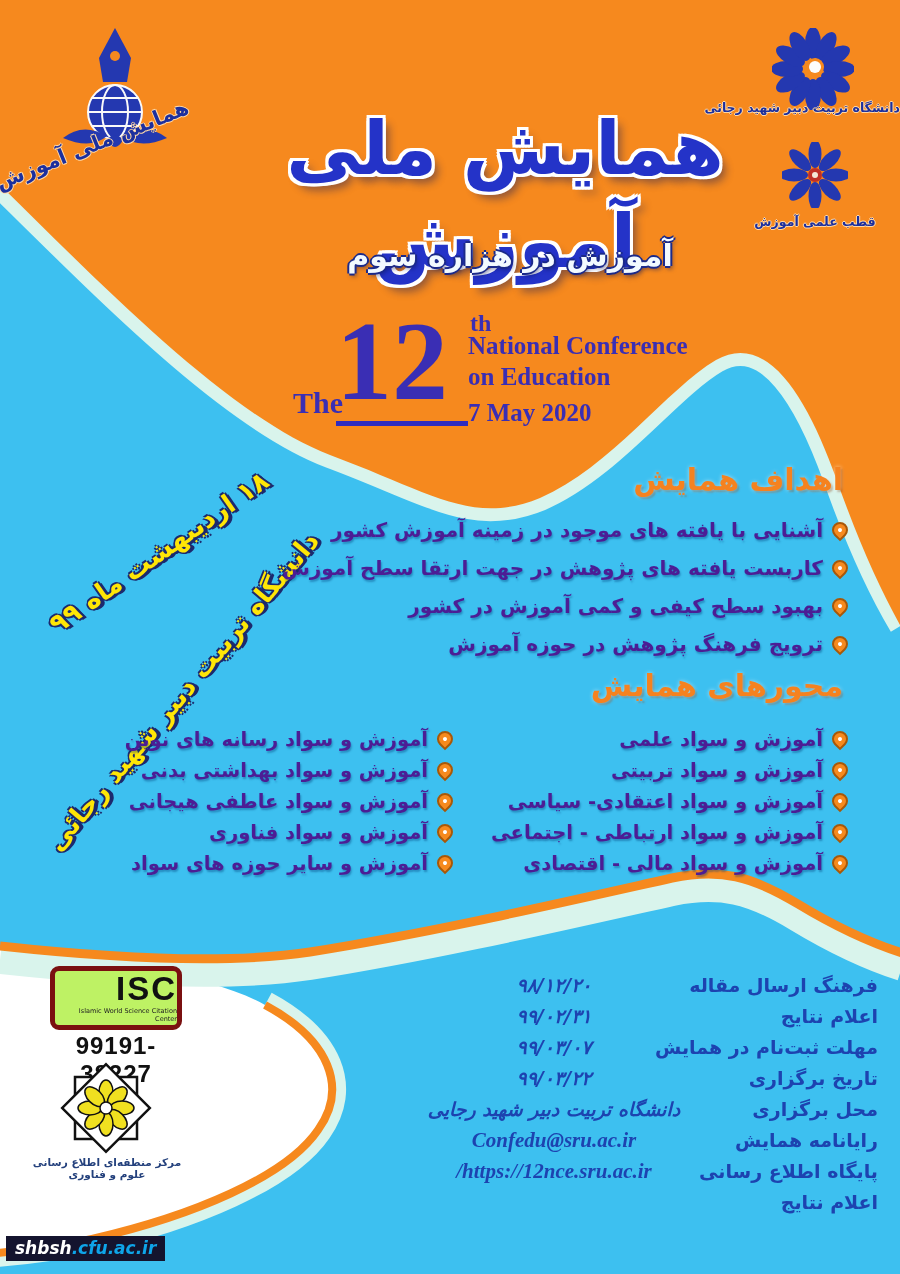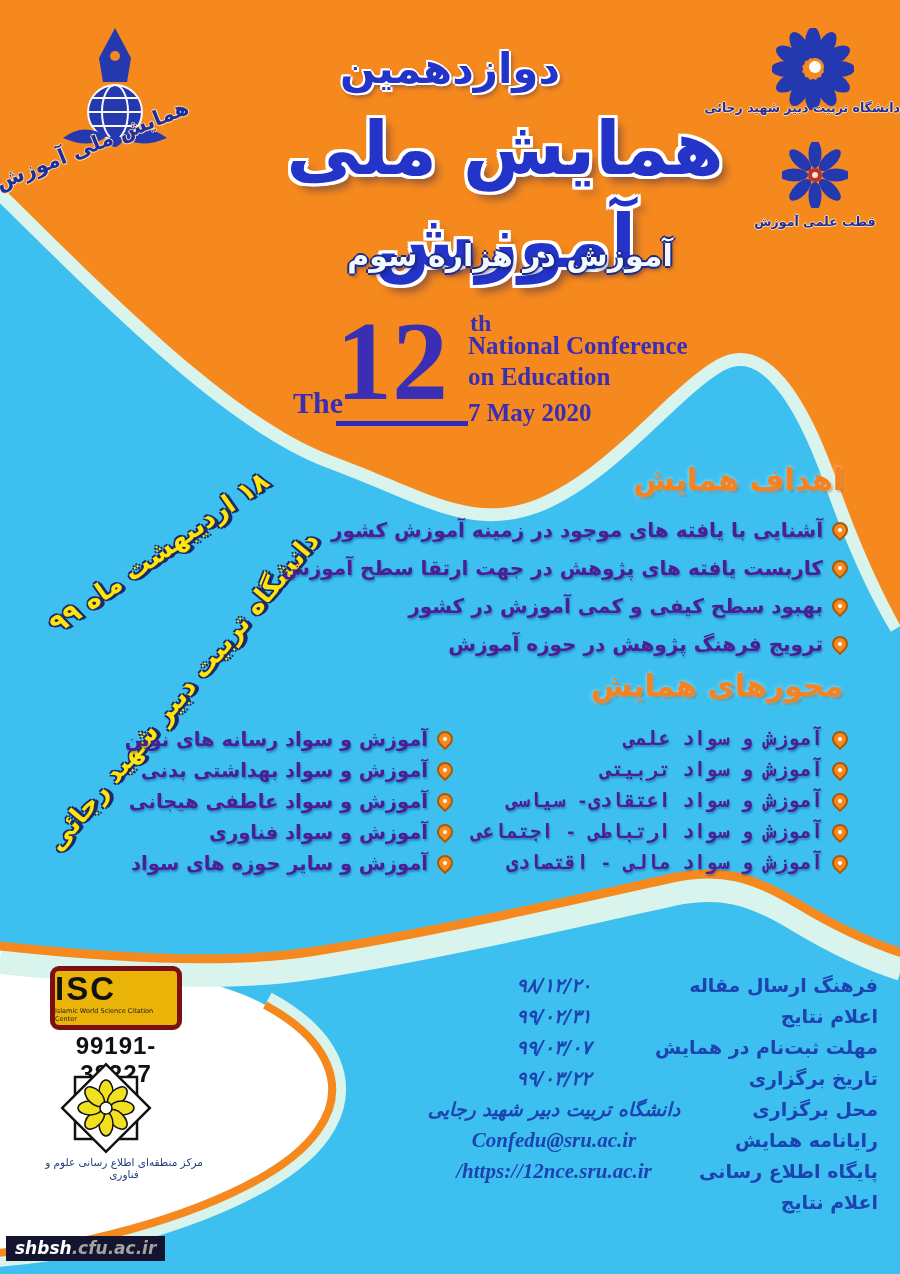--- a/index.html
+++ b/index.html
@@ -50,31 +50,31 @@
   .ival{flex:1;font-size:19px;text-align:center;white-space:nowrap;font-style:italic;}
   .inforow:nth-child(6) .ival,.inforow:nth-child(7) .ival{font-family:"Liberation Serif",serif;font-size:21px;}
 
   
   .logocap{font-weight:bold;color:#1c2f9e;text-align:center;
     text-shadow:-1px 0 #ffd9a8,1px 0 #ffd9a8,0 1px #ffd9a8,0 -1px #ffd9a8;}
   .leftcap{left:30px;top:158px;width:170px;font-size:21px;transform:rotate(-22deg);transform-origin:0 50%;white-space:nowrap;}
   .unicap{left:730px;top:100px;width:170px;font-size:12.5px;white-space:nowrap;}
   .polecap{left:750px;top:214px;width:130px;font-size:12.5px;white-space:nowrap;}
 
-  .iscbox{left:50px;top:966px;width:132px;height:64px;background:#eab308;border:5px solid #7A1010;border-radius:9px;
-    box-sizing:border-box;text-align:left;}
+  .iscbox{left:50px;top:966px;width:132px;height:64px;background:#bef264;border:5px solid #7A1010;border-radius:9px;
+    box-sizing:border-box;text-align:right;}
   .iscword{font-size:33px;font-weight:bold;color:#111;line-height:36px;letter-spacing:2px;font-family:"Liberation Sans",sans-serif;}
   .isccap{font-size:6.5px;color:#222;line-height:8px;}
   .isccode{left:40px;top:1032px;width:152px;text-align:center;font-size:24px;font-weight:bold;color:#111;
     font-family:"Liberation Sans",sans-serif;letter-spacing:1px;}
-  .ricestcap{left:39px;top:1156px;width:170px;text-align:center;font-size:10.5px;font-weight:normal;color:#23407c;}
+  .ricestcap{left:22px;top:1156px;width:170px;text-align:center;font-size:10.5px;font-weight:bold;color:#23407c;}
 
   .watermark{left:6px;top:1236px;background:#14142e;padding:2px 9px 3px 9px;font-style:italic;font-weight:bold;
     font-size:17px;white-space:nowrap;}
-  .wm1{color:#fff;} .wm2{color:#a3a3a3;}
+  .wm1{color:#fff;} .wm2{color:#0ea5e9;}
 </style>
 </head>
 <body>
 
 <div id="poster">
 
   <svg class="bg" width="900" height="1274" viewBox="0 0 900 1274">
     <rect x="0" y="0" width="900" height="1274" fill="#3DC0F0"></rect>
 
     <path d="M265,1005 C330,1040 348,1088 318,1130 C286,1177 192,1216 92,1239 C56,1247 20,1251 -4,1253" fill="none" stroke="#D9F4EC" stroke-width="28"></path>
@@ -176,21 +176,20 @@
         </g>
       <g transform="rotate(315)">
           <ellipse cx="0" cy="-21" rx="6.5" ry="14"></ellipse>
         </g>
     </g>
     <circle cx="0" cy="0" r="7" fill="#C03028"></circle>
     <circle cx="0" cy="0" r="3" fill="#F4E8D8"></circle>
   </svg>
   <div class="abs logocap polecap" dir="rtl">قطب علمی آموزش</div>
 
-  <div class="abs ordinal" dir="rtl">دوازدهمین</div>
   <div class="abs maintitle" dir="rtl">همایش ملی آموزش</div>
   <div class="abs subtitle" dir="rtl">آموزش در هزاره سوم</div>
 
   <div class="abs eng the">The</div>
   <div class="abs eng twelve">12</div>
   <div class="abs eng thsup">th</div>
   <div class="abs engrule"></div>
   <div class="abs eng engline" style="top:333px;">National Conference</div>
   <div class="abs eng engline" style="top:364px;">on Education</div>
   <div class="abs eng engline" style="top:400px;">7 May 2020</div>
@@ -212,21 +211,21 @@
       <span class="pin"></span>
       <span>بهبود سطح کیفی و کمی آموزش در کشور</span>
     </div>
     <div class="item" dir="rtl">
       <span class="pin"></span>
       <span>ترویج فرهنگ پژوهش در حوزه آموزش</span>
     </div>
   </div>
 
   <div class="abs secheading" style="right:57px;top:668px;text-align:right;" dir="rtl">محورهای همایش</div>
-  <div class="abs list topics" style="right:52px;top:728px;align-items:flex-end;font-family:Liberation Mono, monospace;">
+  <div class="abs list topics" style="right:52px;top:728px;align-items:flex-end;">
     <div class="item" dir="rtl">
       <span class="pin"></span>
       <span>آموزش و سواد علمی</span>
     </div>
     <div class="item" dir="rtl">
       <span class="pin"></span>
       <span>آموزش و سواد تربیتی</span>
     </div>
     <div class="item" dir="rtl">
       <span class="pin"></span>

